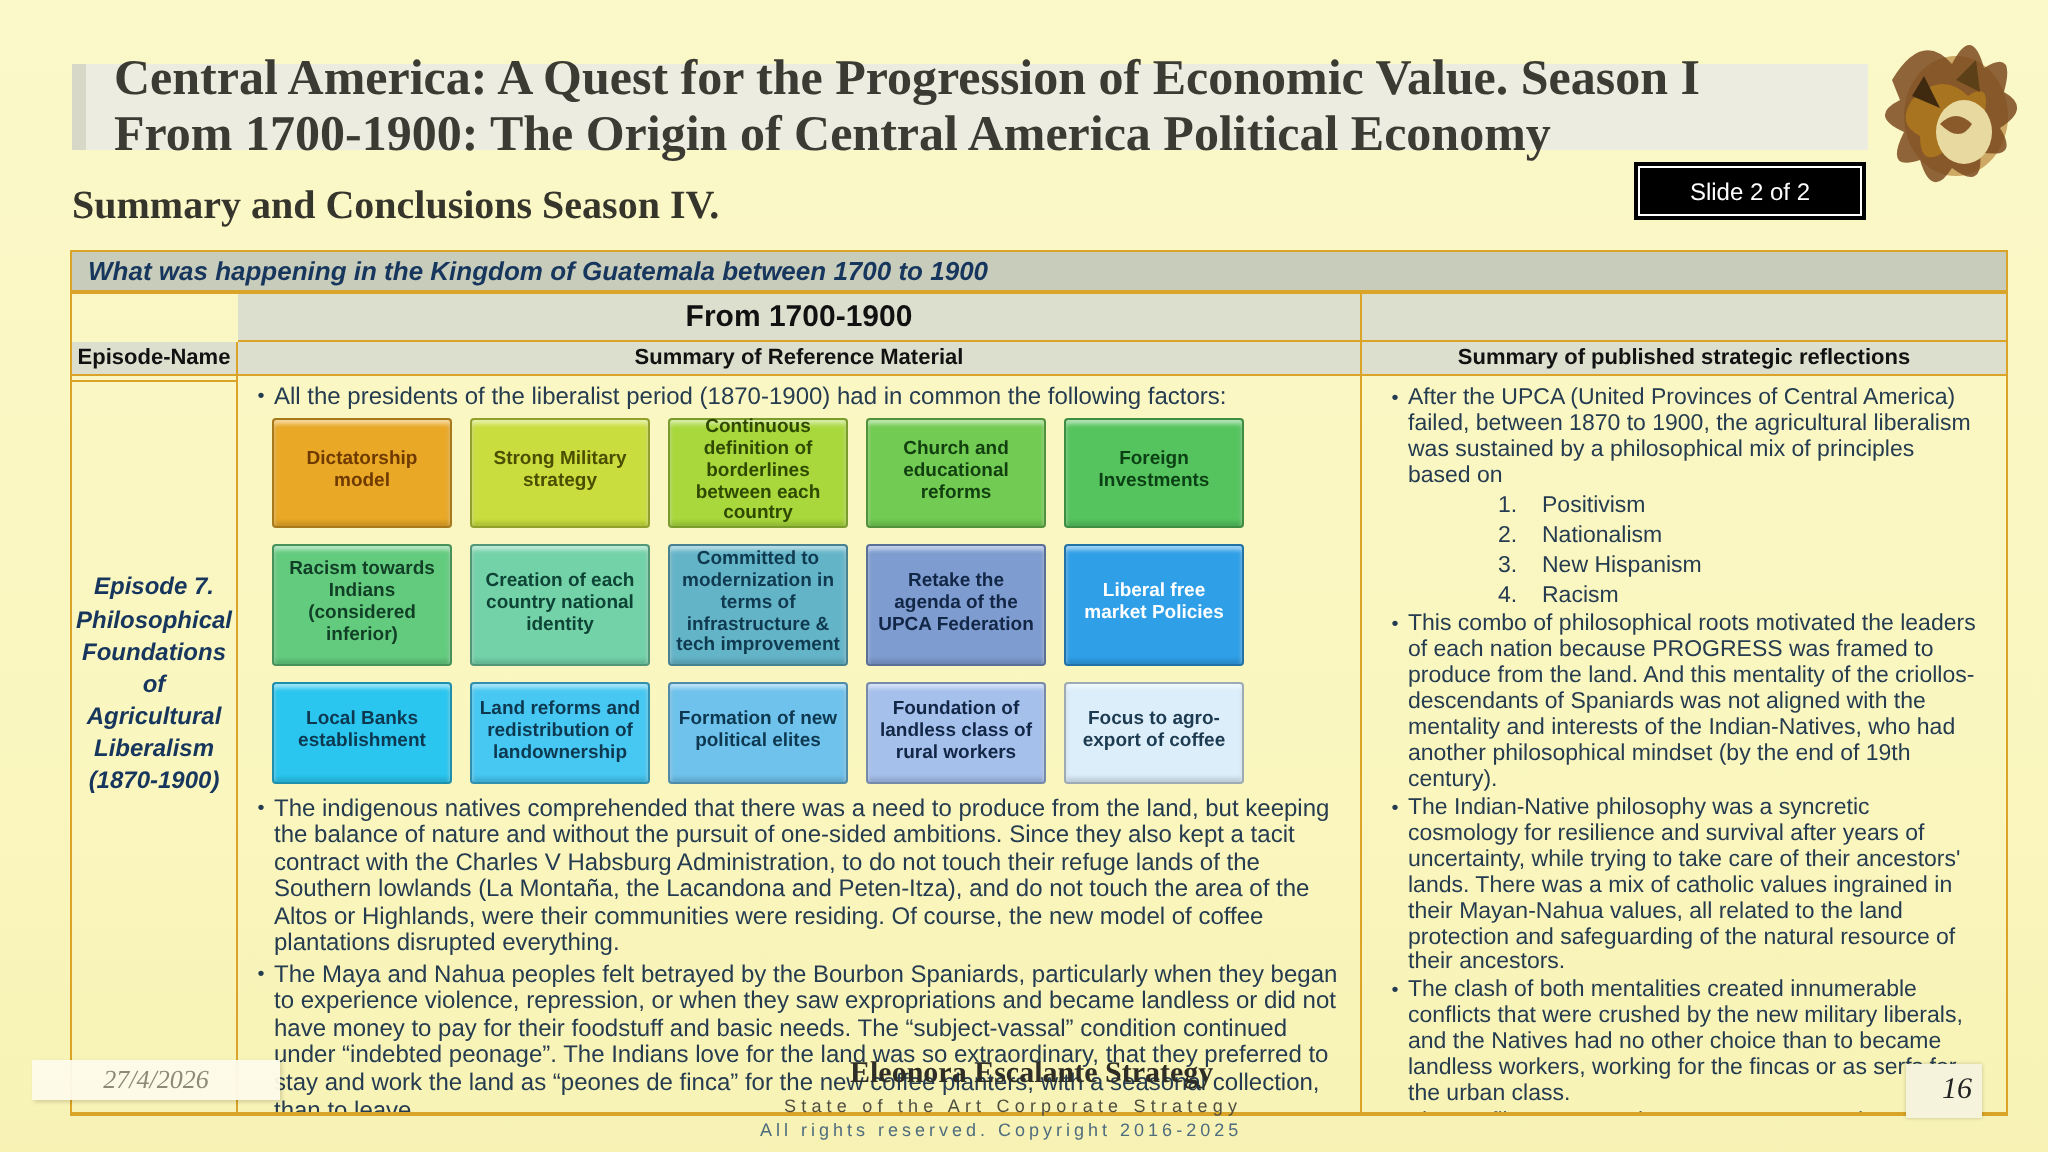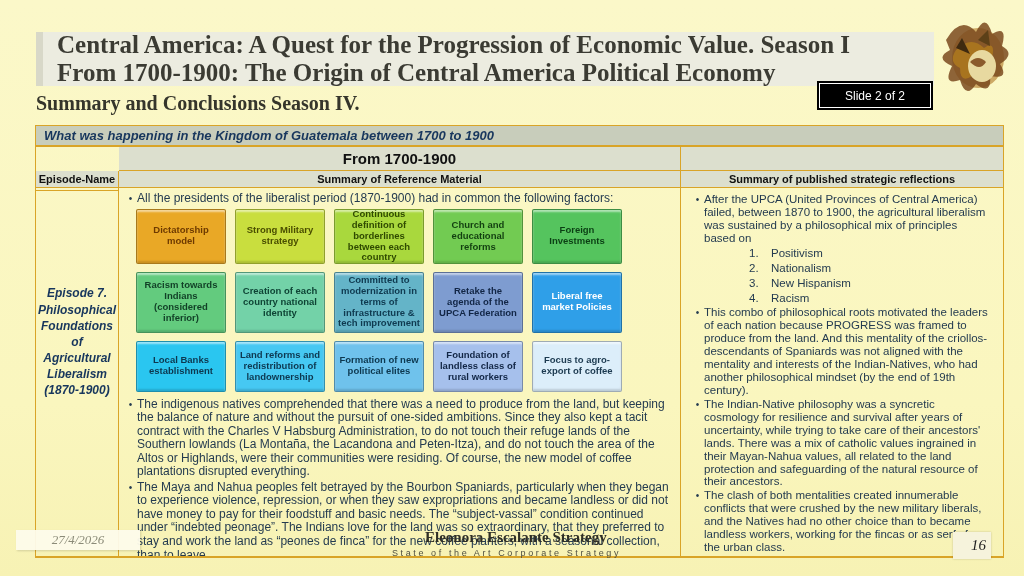--- a/index.html
+++ b/index.html
@@ -3,21 +3,21 @@
 <meta charset="utf-8">
 <style>
   html,body{margin:0;padding:0;}
   .slide{
     position:relative; width:1024px; height:576px; overflow:hidden;
     background:linear-gradient(180deg,#FBF8C9 0%,#FAF6BE 70%,#F7F2B4 100%);
     font-family:"Liberation Sans", sans-serif;
   }
   
   .title-band{
-    position:absolute; left:36px; top:32px; width:898px; height:54px;
+    position:absolute; left:36px; top:32px; width:898px; height:43px;
     background:#ECECE0; display:flex; flex-direction:column; justify-content:center;
     padding-left:14px; box-sizing:border-box;
     border-left:7px solid #D8D8C8;
   }
   .title-line{
     font-family:"Liberation Serif", serif; font-size:25px; font-weight:bold;
     color:#3B3B33; line-height:28px; white-space:nowrap;
   }
   .subtitle{
     position:absolute; left:36px; top:92px;
@@ -206,15 +206,16 @@
         <span class="dot">•</span>
         <span>The conflicts were against any new system that disrespected the previous agreements  with the Spaniards.</span>
       </div>
 
     </div>
   </div>
 
   <div class="date-box">27/4/2026</div>
   <div class="brand">Eleonora Escalante Strategy</div>
   <div class="tagline">State of the Art Corporate Strategy</div>
+  <div class="copyright">All rights reserved. Copyright 2016-2025</div>
   <div class="page-box">16</div>
 
 </div>
 
 </body></html>

